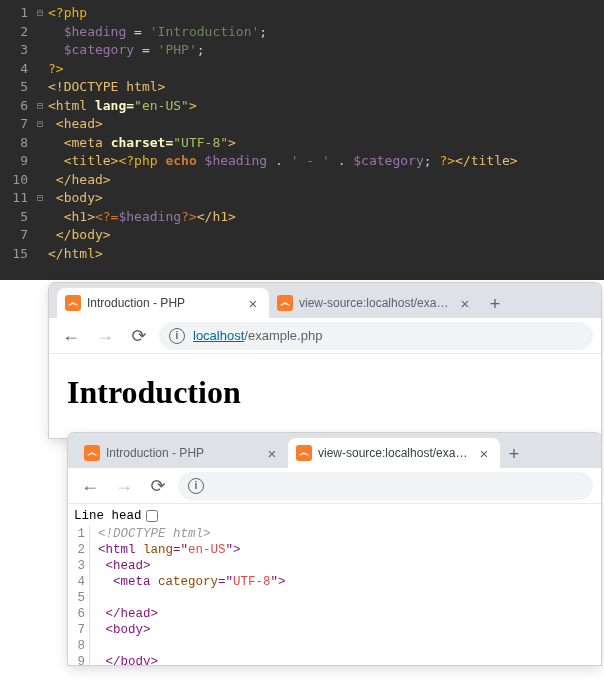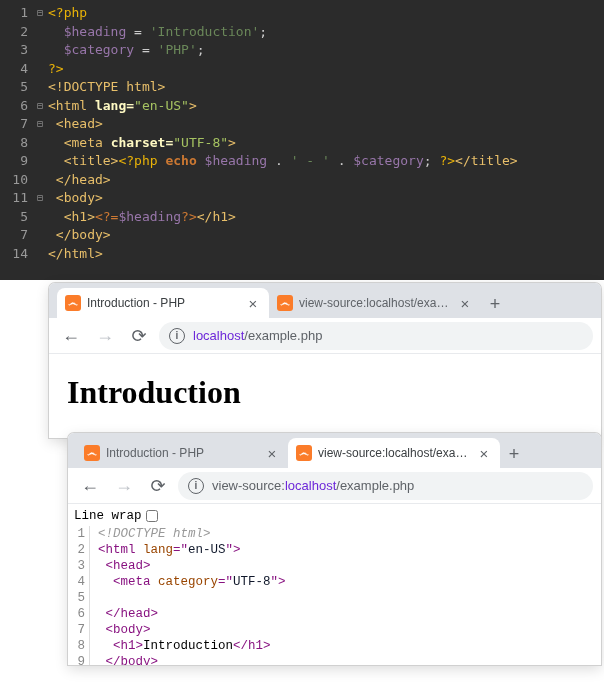--- a/index.html
+++ b/index.html
@@ -38,56 +38,56 @@
   .tab-title { flex: 1; white-space: nowrap; overflow: hidden; text-overflow: ellipsis; }
   .tab-close { width: 16px; height: 16px; display: flex; align-items: center; justify-content: center; color: #5f6368; font-size: 15px; margin-left: 4px; flex-shrink: 0; }
   .newtab { width: 28px; height: 28px; display: flex; align-items: center; justify-content: center; color: #5f6368; font-size: 18px; }
   
   .toolbar { background: #fff; height: 36px; display: flex; align-items: center; padding: 0 8px; border-bottom: 1px solid #e8eaed; gap: 6px; }
   .nav-btn { width: 28px; height: 28px; display: flex; align-items: center; justify-content: center; color: #5f6368; font-size: 18px; }
   .nav-btn.disabled { color: #bdc1c6; }
   .addr { flex: 1; display: flex; align-items: center; background: #f1f3f4; border-radius: 14px; height: 28px; padding: 0 10px; font-size: 13px; color: #3c4043; gap: 8px; }
   .addr-icon { width: 16px; height: 16px; border: 1.5px solid #5f6368; border-radius: 50%; display: flex; align-items: center; justify-content: center; font-size: 10px; color: #5f6368; font-weight: bold; flex-shrink: 0; }
   .addr-text { color: #5f6368; }
-  .addr-text .host { color: #6d28d9; }
+  .addr-text .host { color: #0369a1; text-decoration: underline; }
   
   .content { padding: 20px 18px; background: #fff; }
   .content h1 { font-family: "Times New Roman", serif; font-size: 32px; font-weight: bold; color: #000; }
   
   .source-content { padding: 4px 6px; font-family: "Courier New", monospace; font-size: 12.5px; line-height: 16px; }
   .linewrap { display: flex; align-items: center; gap: 4px; color: #000; margin-bottom: 2px; }
   .linewrap input { width: 12px; height: 12px; }
   .src-line { display: flex; }
   .src-num { width: 16px; text-align: right; color: #888; margin-right: 8px; border-right: 1px solid #ddd; padding-right: 4px; user-select: none; }
   .src-code { white-space: pre; }
   .s-doctype { color: #999; font-style: italic; }
   .s-tag { color: #881280; }
   .s-attr { color: #994500; }
-  .s-val { color: #0f172a; }
+  .s-val { color: #ef4444; }
   .s-text { color: #000; }
 </style>
 </head>
 <body>
 
 <div class="editor">
   <div class="gutter" id="gutter">
       <div>1</div>
       <div>2</div>
       <div>3</div>
       <div>4</div>
       <div>5</div>
       <div>6</div>
       <div>7</div>
       <div>8</div>
       <div>9</div>
       <div>10</div>
       <div>11</div>
       <div>5</div>
       <div>7</div>
-      <div>14</div>
+      <div>15</div>
     </div>
   <div class="fold-col" id="foldcol">
       <div>⊟</div>
       <div></div>
       <div></div>
       <div></div>
       <div></div>
       <div>⊟</div>
       <div>⊟</div>
       <div></div>
@@ -144,26 +144,25 @@
         <span class="tab-close">×</span>
       </div>
       <div class="newtab">+</div>
     </div>
     <div class="toolbar">
       <span class="nav-btn">←</span>
       <span class="nav-btn disabled">→</span>
       <span class="nav-btn">⟳</span>
       <div class="addr">
         <span class="addr-icon">i</span>
-        <span class="addr-text"><span>view-source:</span><span class="host">localhost</span><span>/example.php</span></span>
       </div>
     </div>
     <div class="source-content">
       <label class="linewrap">
-        <span>Line wrap</span>
+        <span>Line head</span>
         <input type="checkbox" style="">
       </label>
       <div id="srcarea">
           <div class="src-line">
             <span class="src-num">1</span>
             <span class="src-code"><span class="s-doctype">&lt;!DOCTYPE html&gt;</span></span>
           </div>
           <div class="src-line">
             <span class="src-num">2</span>
             <span class="src-code"><span class="s-tag">&lt;html </span><span class="s-attr">lang</span><span class="s-tag">="</span><span class="s-val">en-US</span><span class="s-tag">"&gt;</span></span>
@@ -182,21 +181,20 @@
           <div class="src-line">
             <span class="src-num">6</span>
             <span class="src-code"><span class="s-text"> </span><span class="s-tag">&lt;/head&gt;</span></span>
           </div>
           <div class="src-line">
             <span class="src-num">7</span>
             <span class="src-code"><span class="s-text"> </span><span class="s-tag">&lt;body&gt;</span></span>
           </div>
           <div class="src-line">
             <span class="src-num">8</span>
-            <span class="src-code"><span class="s-text">  </span><span class="s-tag">&lt;h1&gt;</span><span class="s-text">Introduction</span><span class="s-tag">&lt;/h1&gt;</span></span>
           </div>
           <div class="src-line">
             <span class="src-num">9</span>
             <span class="src-code"><span class="s-text"> </span><span class="s-tag">&lt;/body&gt;</span></span>
           </div>
         </div>
     </div>
   </div>
 
 </div>

